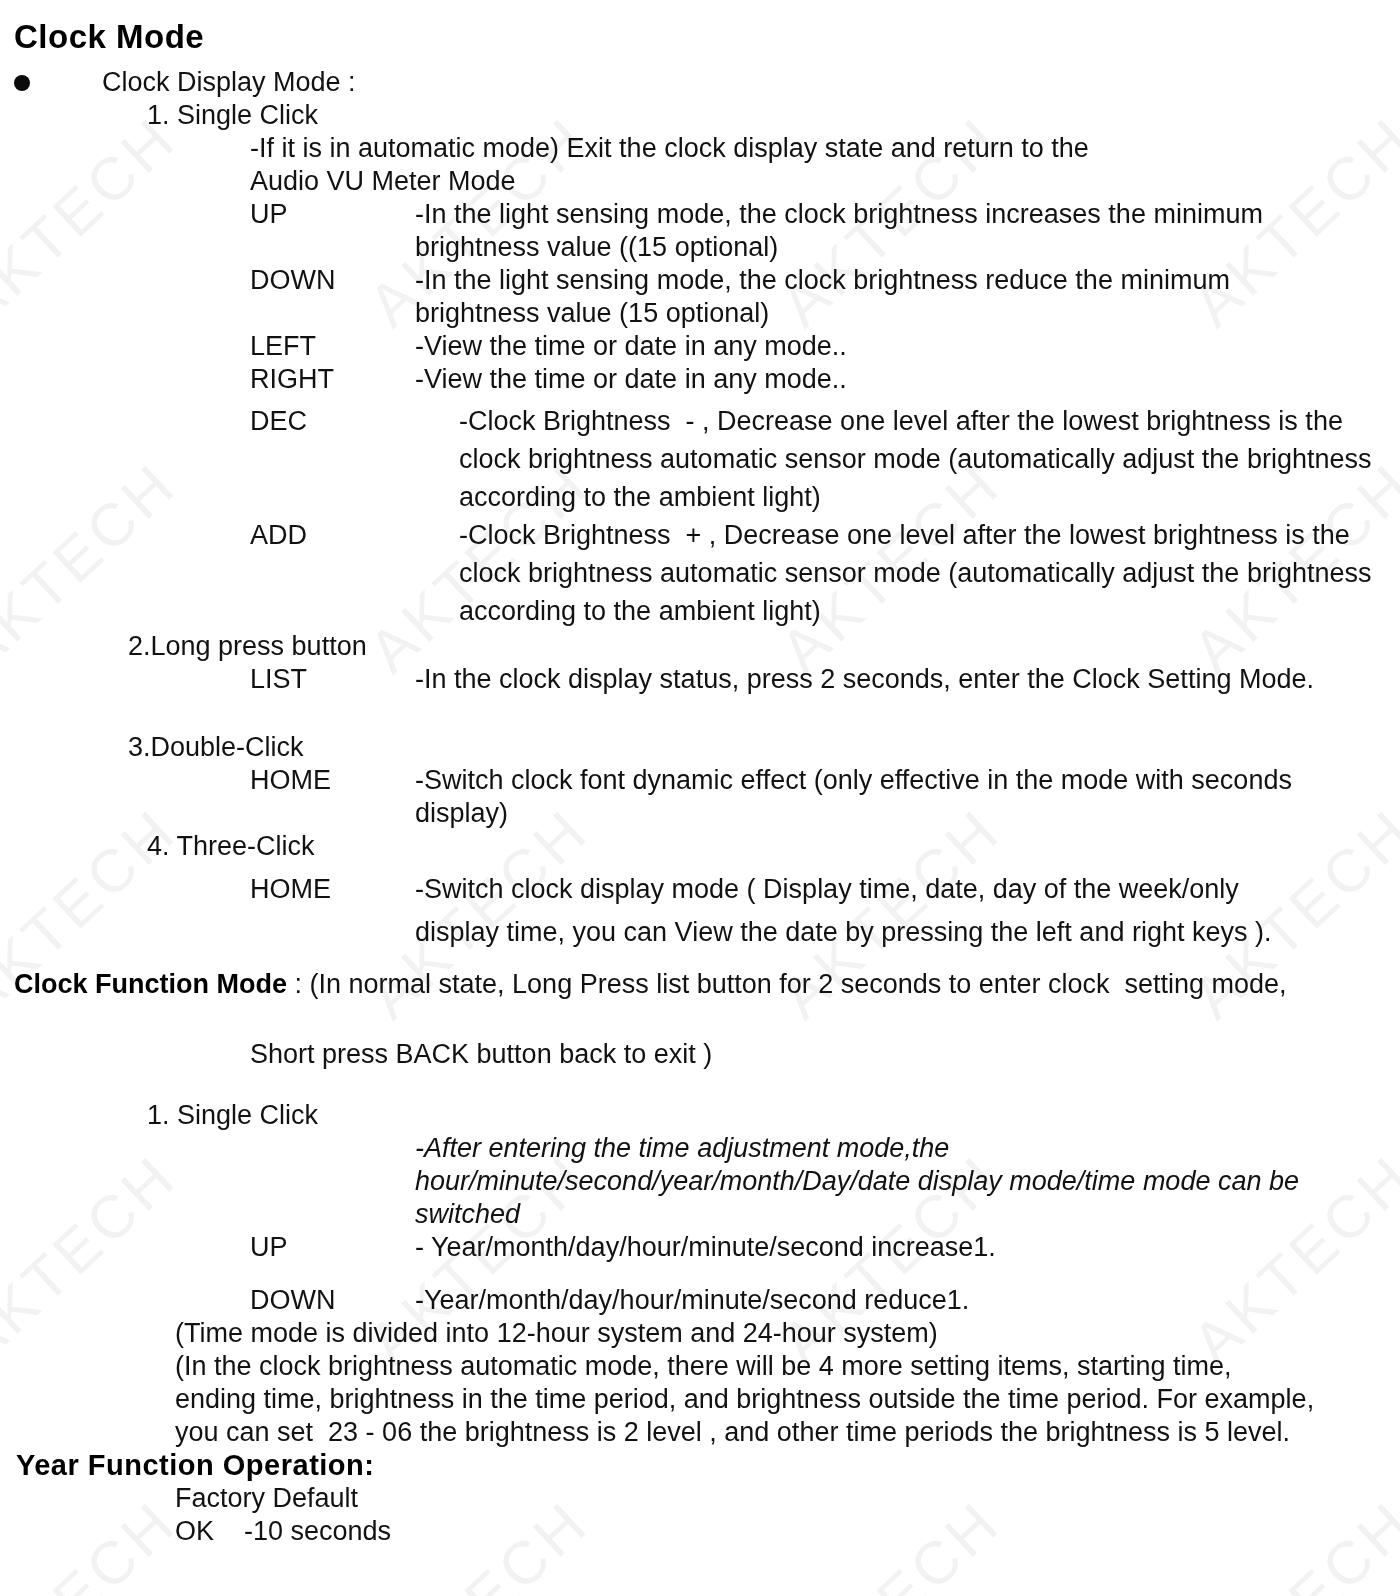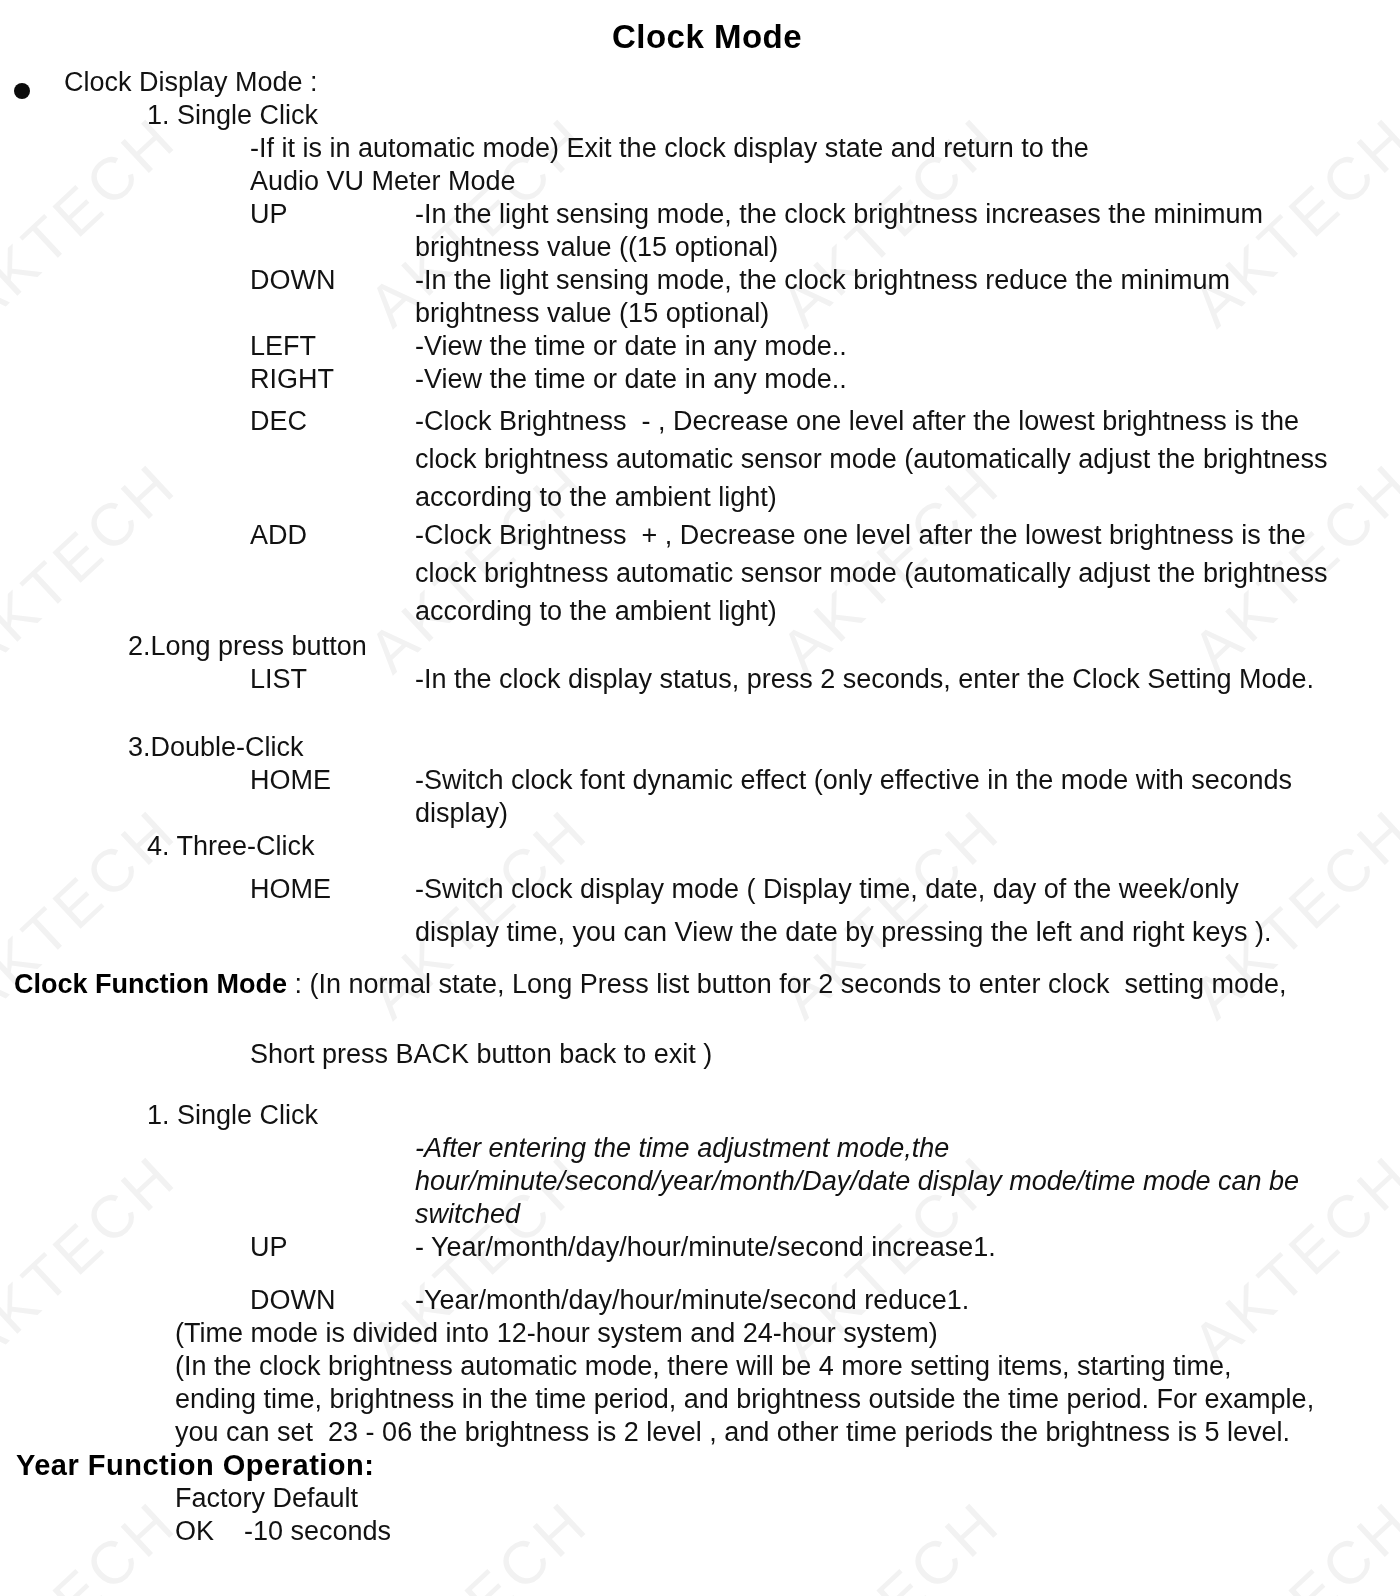--- a/index.html
+++ b/index.html
@@ -10,35 +10,35 @@
   }
   .page{position:relative;width:1400px;height:1596px;}
   .wm-layer{position:absolute;inset:0;overflow:hidden;z-index:0;}
   .wm{
     position:absolute;font-size:60px;letter-spacing:5px;color:#f2f2f2;
     transform:rotate(-43deg);white-space:nowrap;font-weight:400;
   }
   .content{position:relative;z-index:1;padding-top:16px;}
   .h1{
     font-weight:bold;font-size:33px;line-height:42px;color:#000;
-    margin:0 0 8px 14px;letter-spacing:0.5px;text-align:center;
+    margin:0 0 8px 14px;letter-spacing:0.5px;
   }
-  .bullet-line{display:flex;align-items:flex-end;margin-left:14px;height:33px;}
+  .bullet-line{display:flex;align-items:center;margin-left:14px;height:33px;gap:38px;}
   .dot{width:16px;height:16px;border-radius:50%;background:#0b0b0b;flex:none;}
   .bullet-label{margin-left:34px;}
   .ind-num{margin-left:147px;}
   .ind-num2{margin-left:128px;}
   .ind-key{margin-left:250px;}
   .ind-desc{margin-left:415px;font-style:italic;}
   .ind-para{margin-left:175px;}
   .row{display:flex;margin-left:250px;}
   .row .key{width:165px;flex:none;}
   .row .desc{white-space:pre-wrap;}
   .pre{white-space:pre-wrap;}
-  .lh38{line-height:38px;}
+  .lh38{line-height:38px;gap:44px;}
   .lh43{line-height:43px;}
   .mt6{margin-top:6px;}
   .mt5{margin-top:5px;}
   .mt14{margin-top:14px;}
   .mt20{margin-top:20px;}
   .mt28{margin-top:28px;}
   .mt35{margin-top:35px;}
   .mt37{margin-top:37px;}
   .bold{font-weight:bold;color:#000;}
   .h2{

